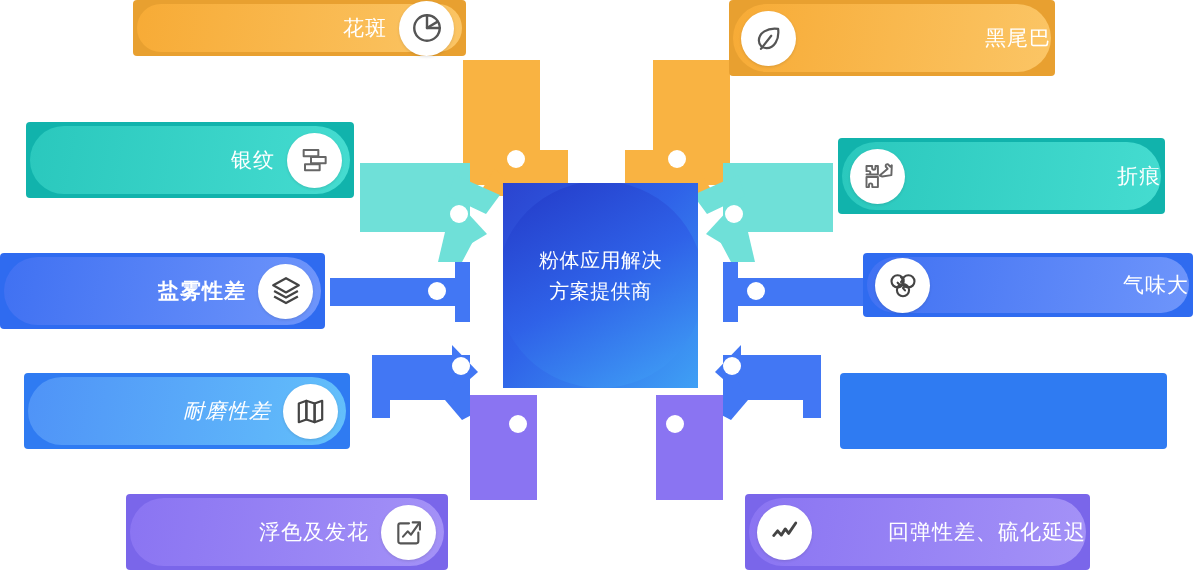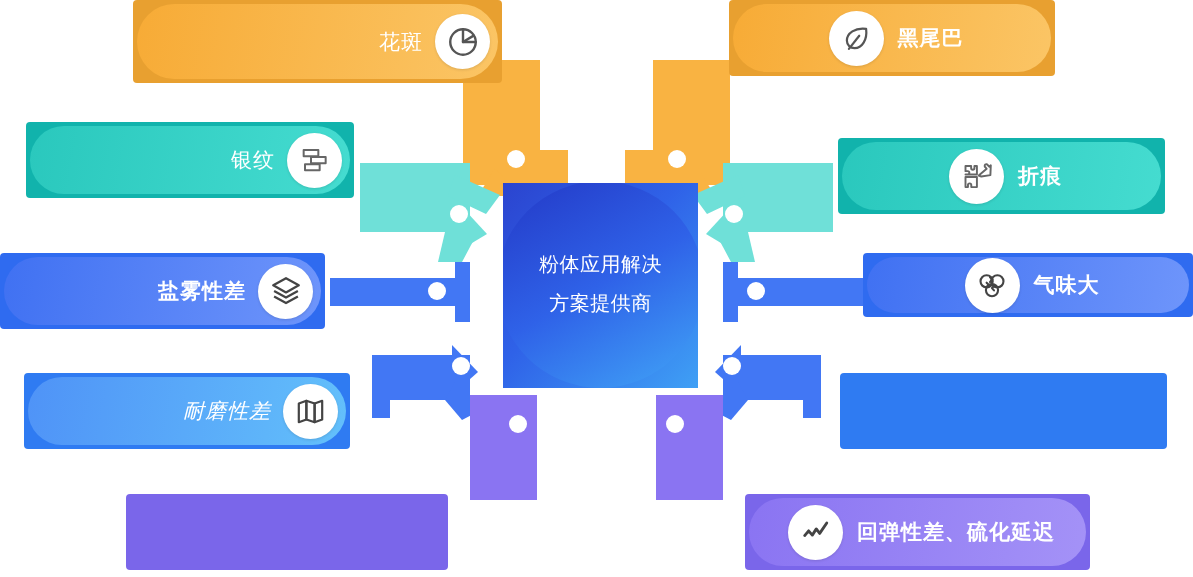--- a/index.html
+++ b/index.html
@@ -10,29 +10,29 @@
   
   #conn{position:absolute;left:0;top:0;width:1193px;height:577px;}
 
   
   .center-node{position:absolute;left:503px;top:183px;width:195px;height:205px;
     background:linear-gradient(135deg,#2b44cf 0%,#2f62e8 45%,#3fa0f5 100%);
     overflow:hidden;}
   .center-circle{position:absolute;left:-6px;top:-2px;width:207px;height:207px;border-radius:50%;
     background:linear-gradient(150deg,#2338c6 0%,#2f62e8 50%,#41a6f7 100%);}
   .center-text{position:absolute;left:0;right:0;top:62px;text-align:center;color:#ffffff;
-    font-size:20px;line-height:39px;letter-spacing:.5px;white-space:pre-line;}
+    font-size:20px;line-height:31px;letter-spacing:.5px;white-space:pre-line;}
 
   
   .pill-wrap{position:absolute;}
   .pill-back{position:absolute;left:0;top:0;right:0;bottom:0;border-radius:4px;}
   .pill{position:absolute;left:4px;top:4px;right:4px;bottom:4px;border-radius:999px;
     display:flex;align-items:center;box-sizing:border-box;}
   .pill.left{justify-content:flex-end;padding-right:8px;}
-  .pill.right{justify-content:center;padding-left:8px;font-weight:bold;}
+  .pill.right{justify-content:space-between;padding-left:8px;}
   .pill-label{color:#ffffff;font-size:21px;letter-spacing:1px;white-space:nowrap;}
   .pill.left .pill-label{margin-right:12px;}
   .pill.right .pill-label{margin-left:14px;}
 
   .badge{width:55px;height:55px;border-radius:50%;background:#ffffff;
     display:flex;align-items:center;justify-content:center;flex:0 0 auto;
     box-shadow:0 1px 3px rgba(0,0,0,.12);}
   .badge svg{display:block;}
 
   
@@ -124,21 +124,21 @@
       <circle cx="675" cy="424" r="9" fill="#ffffff"></circle>
     </g>
   </svg>
 
   <div class="center-node">
     <div class="center-circle"></div>
     <div class="center-text">粉体应用解决
 方案提供商</div>
   </div>
 
-  <div class="pill-wrap t-orange" style="left:133px;top:0px;width:333px;height:83px;padding-left:36px;">
+  <div class="pill-wrap t-orange" style="left:133px;top:0px;width:333px;height:56px;">
     <div class="pill-back"></div>
     <div class="pill left">
       <span class="pill-label">花斑</span>
       <span class="badge">
         <svg width="34" height="34" viewBox="0 0 24 24" fill="none" stroke="#555" stroke-width="1.7" stroke-linecap="round" stroke-linejoin="round">
           <path d="M12 3a9 9 0 1 0 9 9"></path>
           <path d="M12 3v9h9a9 9 0 0 0-9-9z"></path>
           <path d="M12 12 L19.5 7.5"></path>
         </svg>
       </span>
@@ -182,20 +182,30 @@
           <path d="M3.5 6.2 9 4.2v13.6l-5.5 2z"></path>
           <path d="M9 4.2l6 2v13.6l-6-2z"></path>
           <path d="M15 6.2l5.5-2v13.6l-5.5 2z"></path>
         </svg>
       </span>
     </div>
   </div>
 
   <div class="pill-wrap t-purple" style="left:126px;top:494px;width:322px;height:76px;">
     <div class="pill-back"></div>
+    <div class="pill left">
+      <span class="pill-label">浮色及发花</span>
+      <span class="badge">
+        <svg width="32" height="32" viewBox="0 0 24 24" fill="none" stroke="#555" stroke-width="1.6" stroke-linecap="round" stroke-linejoin="round">
+          <path d="M19 12.5V19a1.5 1.5 0 0 1-1.5 1.5h-12A1.5 1.5 0 0 1 4 19V7a1.5 1.5 0 0 1 1.5-1.5H12"></path>
+          <path d="M7.5 15.5 11 11.5 13.5 14 19.5 5.5"></path>
+          <path d="M14.8 4.8h5.4v5.4"></path>
+        </svg>
+      </span>
+    </div>
   </div>
 
   <div class="pill-wrap t-orange" style="left:729px;top:0px;width:326px;height:76px;">
     <div class="pill-back"></div>
     <div class="pill right">
       <span class="badge">
         <svg width="33" height="33" viewBox="0 0 24 24" fill="none" stroke="#555" stroke-width="1.6" stroke-linecap="round" stroke-linejoin="round">
           <path d="M19 5C11 4 5 8 5 13.5 5 17 7.6 19 10.6 19 16 19 20 13 19 5z"></path>
           <path d="M6.5 19.5 14 10"></path>
         </svg>

